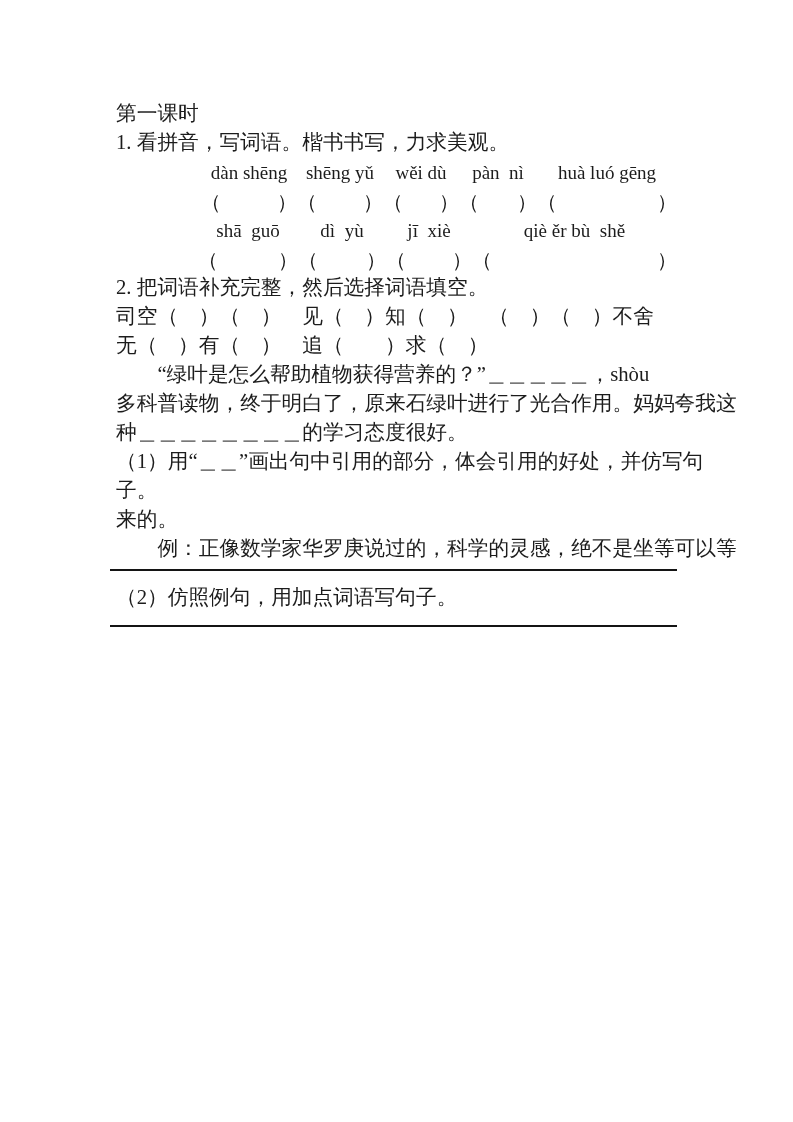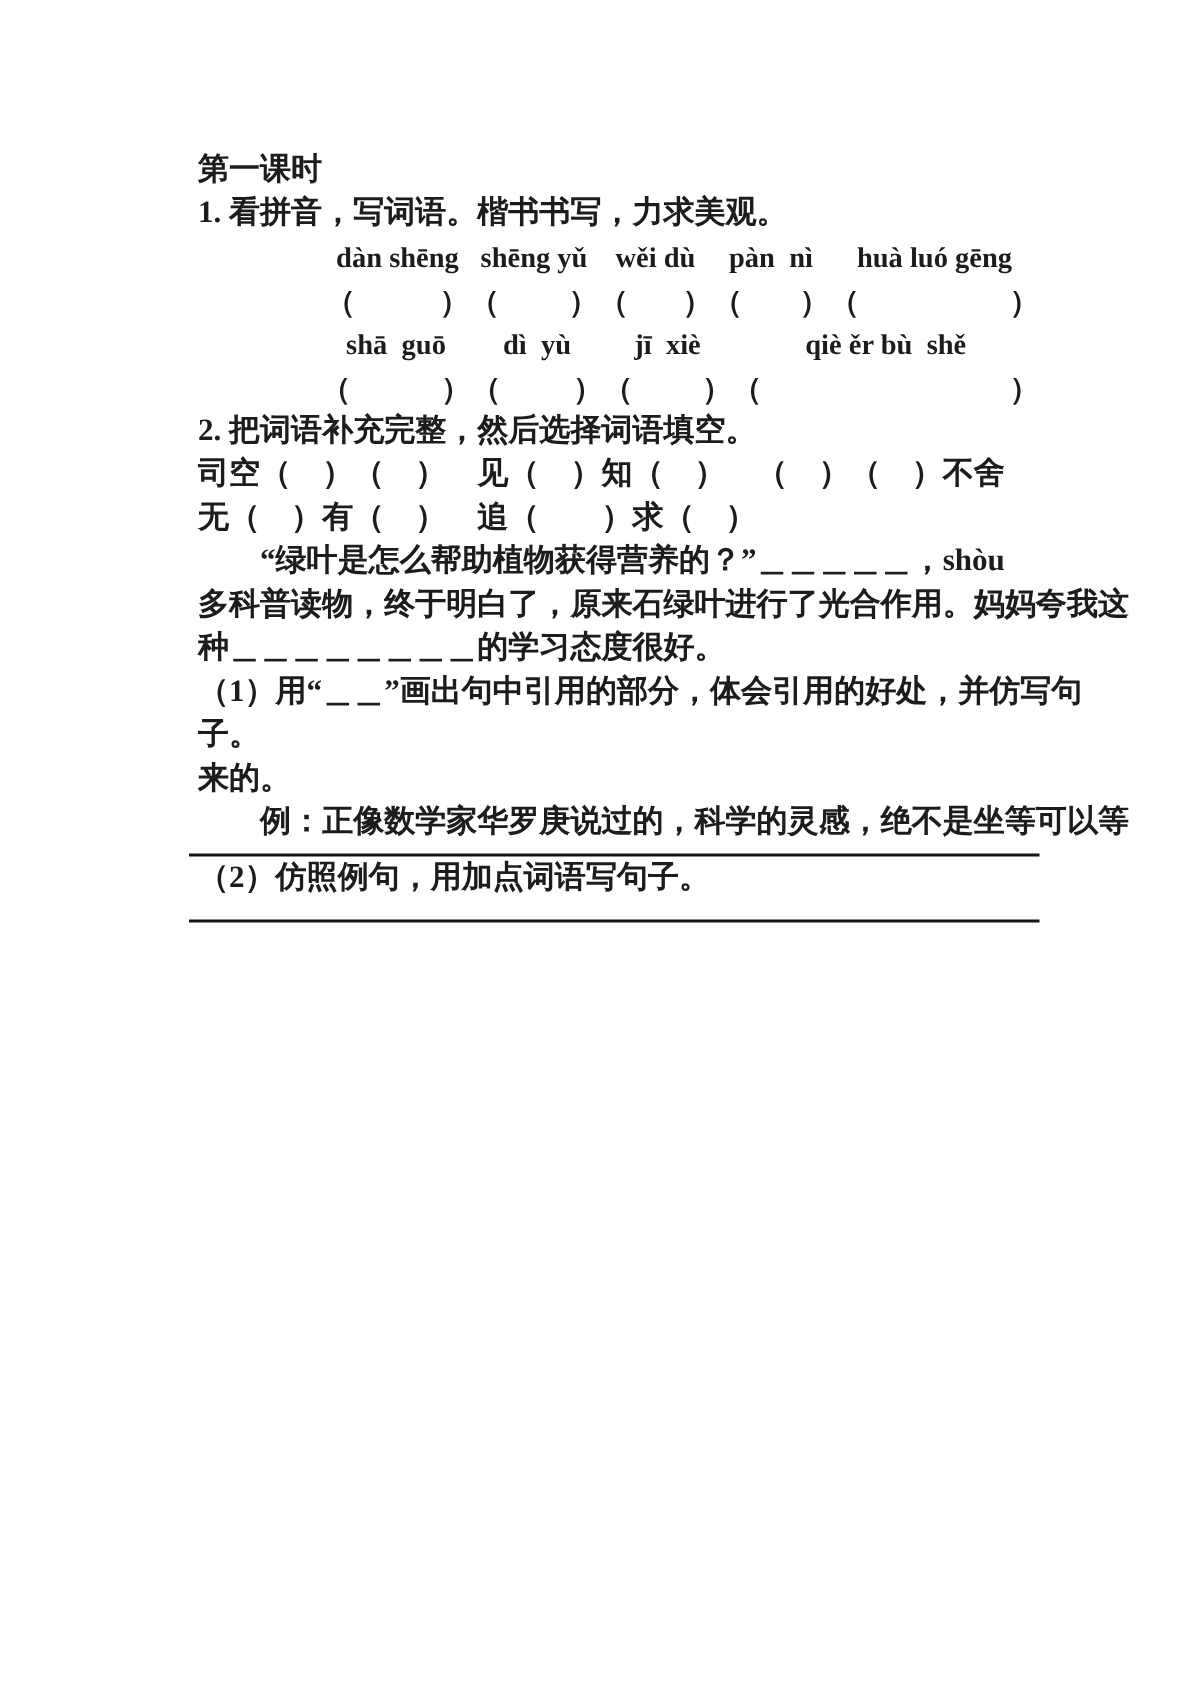--- a/index.html
+++ b/index.html
@@ -2,21 +2,21 @@
 <html><head>
 <meta charset="utf-8">
 <style>
   html,body{margin:0;padding:0;background:#ffffff;}
   body{width:793px;height:1122px;overflow:hidden;}
   .page{
     position:relative;width:793px;height:1122px;background:#ffffff;
     font-family:"Liberation Serif","DejaVu Serif",serif;
     color:#1c1c1c;
   }
-  .content{position:absolute;left:132px;top:99px;width:561px;font-weight:bold;}
+  .content{position:absolute;left:116px;top:99px;width:561px;}
   .line{
     font-size:20.7px;line-height:29px;height:29px;
     white-space:pre;letter-spacing:0;
   }
   .prow{
     display:flex;justify-content:flex-end;align-items:flex-end;
     height:29px;font-size:19px;line-height:26px;
   }
   .prow2{padding-left:10px;}
   .pcell{text-align:center;white-space:pre;}
@@ -29,21 +29,21 @@
     -webkit-text-emphasis:filled dot;
     -webkit-text-emphasis-position:under;
     text-emphasis:filled dot;
     text-emphasis-position:under right;
   }
   hr.divider{
     border:none;border-top:2px solid #141414;
     margin:6px 0 0 -6px;width:567px;height:0;
   }
   hr.divider2{margin-top:13px;}
-  .gap-after-rule{}
+  .gap-after-rule{margin-top:12px;}
 </style>
 </head>
 <body>
 
 <div class="page">
   <div class="content">
 
     <div class="line">第一课时</div>
 
     <div class="line">1. 看拼音，写词语。楷书书写，力求美观。</div>

